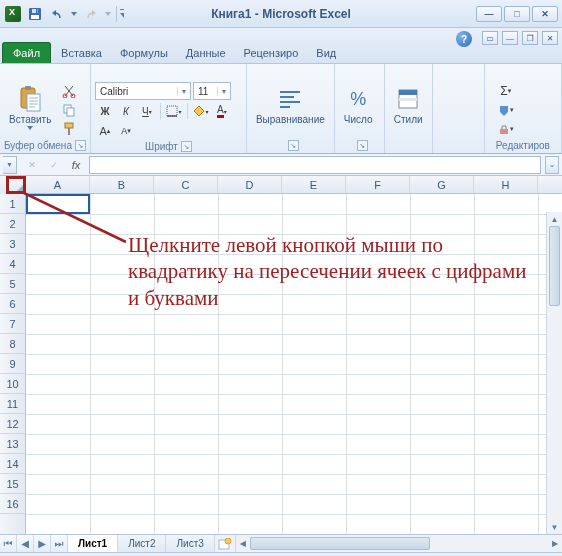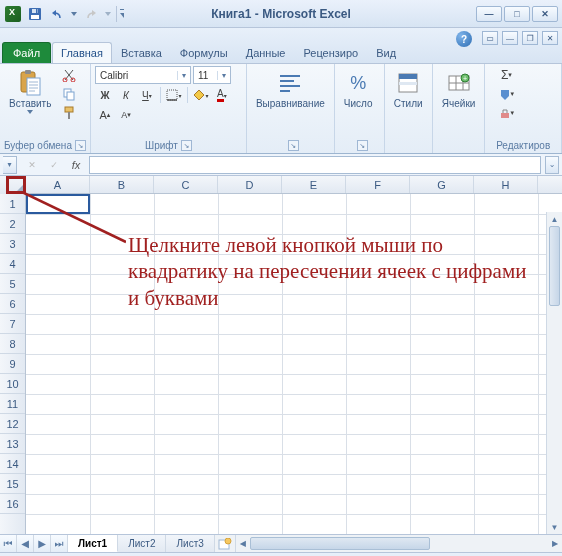--- a/index.html
+++ b/index.html
@@ -20,21 +20,21 @@
   .tabs-row { height:36px; background:linear-gradient(#e8f0fa,#d7e4f3); display:flex; align-items:flex-end; padding-left:2px; border-bottom:1px solid #b6c5da; position:relative; }
   .file-tab { background:#1e8a3b; color:#fff; font-size:11px; padding:4px 10px; border-radius:3px 3px 0 0; margin-right:1px; border:1px solid #156b2d; border-bottom:none; cursor:pointer; }
   .tab { font-size:11px; color:#3b5a82; padding:4px 8px; border:1px solid transparent; border-bottom:none; cursor:pointer; white-space:nowrap; }
   .tab.active { background:#f4f8fc; border-color:#b6c5da; border-radius:3px 3px 0 0; color:#235089; }
   .doc-win-controls { position:absolute; right:4px; top:3px; display:flex; gap:4px; }
   .doc-win-btn { width:16px; height:14px; border:1px solid #9fb7d4; background:linear-gradient(#f7fbff,#dbe7f5); font-size:8px; display:flex; align-items:center; justify-content:center; cursor:pointer; color:#3b5a82; }
   .help-icon { width:16px; height:16px; border-radius:50%; background:radial-gradient(circle at 30% 30%, #7fb4ea, #2d6db3); color:#fff; font-size:10px; font-weight:bold; display:flex; align-items:center; justify-content:center; margin-right:6px; cursor:pointer; }
 
   
   .ribbon { height:90px; background:linear-gradient(#f4f8fc,#e4edf7); border-bottom:1px solid #9db5d0; display:flex; }
-  .ribbon-group { border-right:1px solid #c7d6e8; display:flex; flex-direction:column; padding:2px 4px 0 4px; position:relative; }
+  .ribbon-group { border-right:1px solid #c7d6e8; display:flex; flex-direction:column; padding:18px 4px 0 4px; position:relative; }
   .group-body { flex:1; display:flex; align-items:flex-start; gap:3px; }
   .group-label { font-size:10px; color:#5a7ba3; text-align:center; padding:1px 0 2px 0; display:flex; align-items:center; justify-content:center; gap:3px; white-space:nowrap; }
   .dialog-launcher { width:11px; height:11px; border:1px solid #9fb7d4; background:#eef4fb; font-size:7px; display:flex; align-items:center; justify-content:center; cursor:pointer; color:#5a7ba3; }
 
   .big-btn { display:flex; flex-direction:column; align-items:center; gap:1px; padding:2px 4px; cursor:pointer; border:1px solid transparent; border-radius:3px; font-size:10px; color:#3b5a82; }
   .big-ico { width:28px; height:28px; display:flex; align-items:center; justify-content:center; }
   .small-btn { width:20px; height:18px; border:1px solid transparent; border-radius:2px; display:flex; align-items:center;justify-content:center; cursor:pointer; font-size:10px; color:#444; }
   .vstack { display:flex; flex-direction:column; gap:1px; }
   .hstack { display:flex; gap:1px; align-items:center; }
 
@@ -147,21 +147,20 @@
   <div class="title-text">Книга1 - Microsoft Excel</div>
   <div class="win-controls">
     <div class="win-btn">—</div>
     <div class="win-btn">□</div>
     <div class="win-btn">✕</div>
   </div>
 </div>
 
 <div class="tabs-row">
   <div class="file-tab">Файл</div>
-  <div class="tab active">Главная</div>
   <div class="tab">Вставка</div>
   <div class="tab">Формулы</div>
   <div class="tab">Данные</div>
   <div class="tab">Рецензиро</div>
   <div class="tab">Вид</div>
   <div class="doc-win-controls">
     <div class="help-icon">?</div>
     <div class="doc-win-btn">▭</div>
     <div class="doc-win-btn">—</div>
     <div class="doc-win-btn">❐</div>
@@ -314,35 +313,20 @@
               <rect x="2" y="10" width="18" height="3" fill="#dfe8f2"></rect>
             </svg>
           </div>
         <span>Стили</span>
       </div>
     </div>
     <div class="group-label">&nbsp;</div>
   </div>
 
   <div class="ribbon-group" style="min-width:52px;">
-    <div class="group-body">
-      <div class="big-btn">
-        <div class="big-ico">
-            <svg width="22" height="22">
-              <rect x="1" y="4" width="20" height="14" fill="#fff" stroke="#888"></rect>
-              <line x1="1" y1="11" x2="21" y2="11" stroke="#888"></line>
-              <line x1="8" y1="4" x2="8" y2="18" stroke="#888"></line>
-              <line x1="15" y1="4" x2="15" y2="18" stroke="#888"></line>
-              <circle cx="17" cy="6" r="4" fill="#6fbf6f" stroke="#2e7d32"></circle>
-              <text x="15" y="9" font-size="7" fill="#fff">+</text>
-            </svg>
-          </div>
-        <span>Ячейки</span>
-      </div>
-    </div>
     <div class="group-label">&nbsp;</div>
   </div>
 
   <div class="ribbon-group" style="flex:1;">
     <div class="group-body vstack" style="gap:1px;">
       <div class="small-btn" style="width:34px;">
           <span style="font-size:12px;">Σ</span>
           <span style="font-size:7px;">▾</span>
         </div>
       <div class="small-btn" style="width:34px;">

